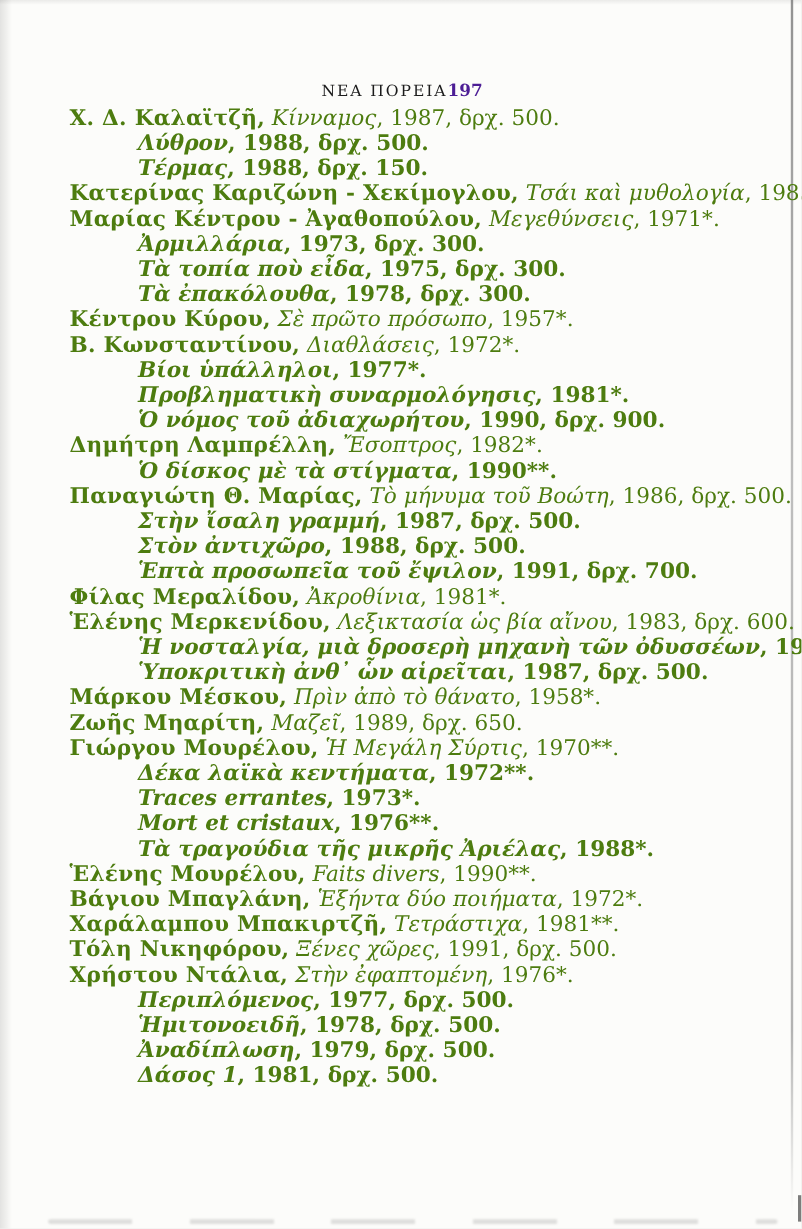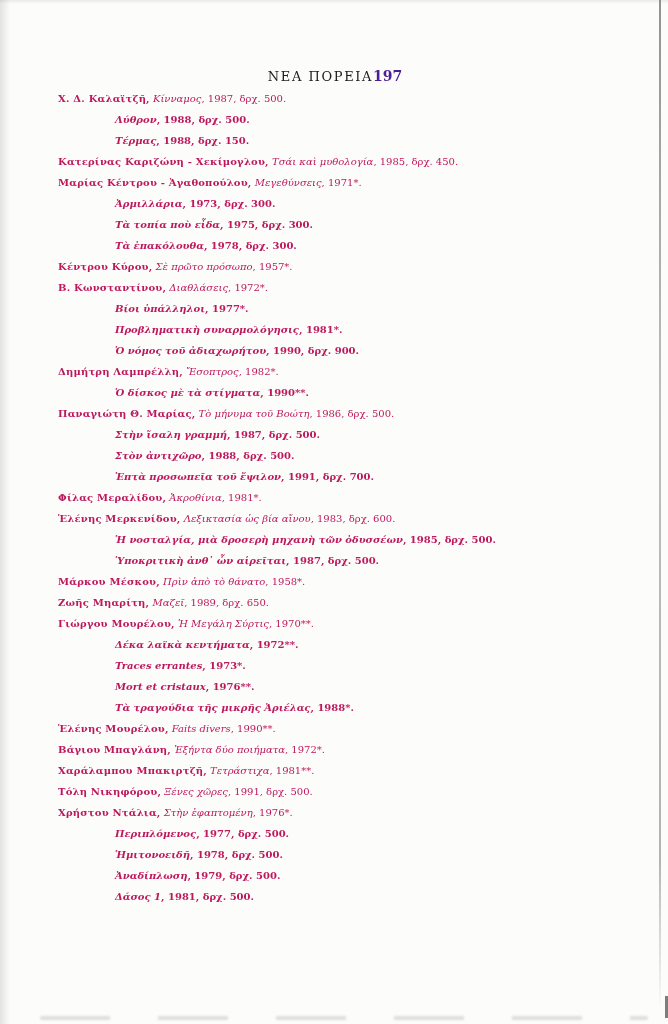--- a/index.html
+++ b/index.html
@@ -69,24 +69,24 @@
     color: #4c1d95;
   }
 
   .entries {
     position: absolute;
     left: 58px;
     top: 88px;
     right: 24px;
   }
   .line {
-    font-size: 10px;
+    font-size: 18px;
     line-height: 21px;
     white-space: nowrap;
-    color: #be185d;
+    color: #4d7c0f;
   }
   .line.indent { padding-left: 57px; font-weight: bold; }
   .author { font-weight: bold; letter-spacing: 0.2px; }
   .title { font-style: italic; }
   .meta { font-style: normal; }
 </style>
 </head>
 <body>
 
 <div class="page">

